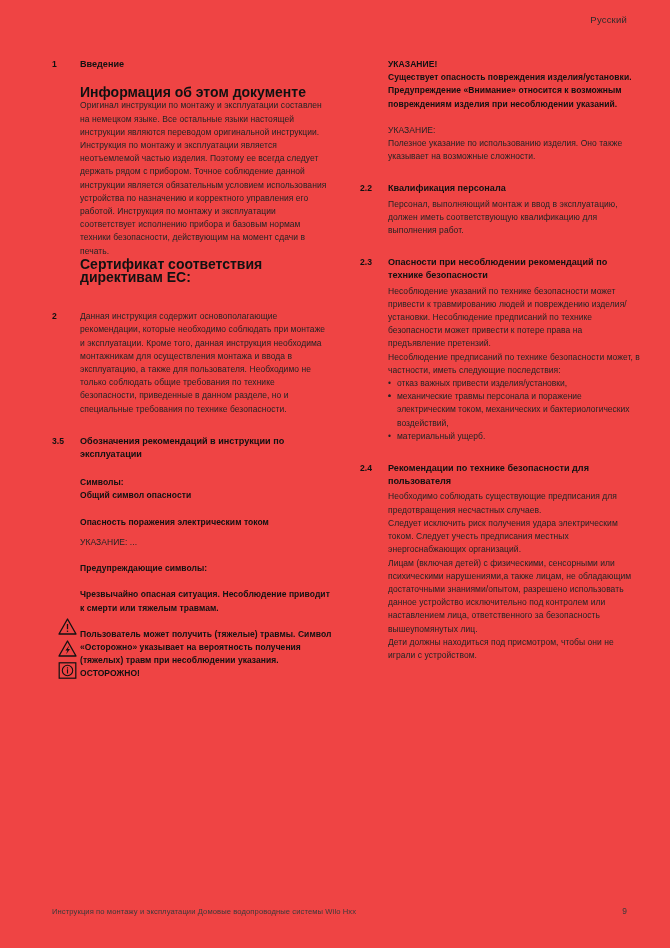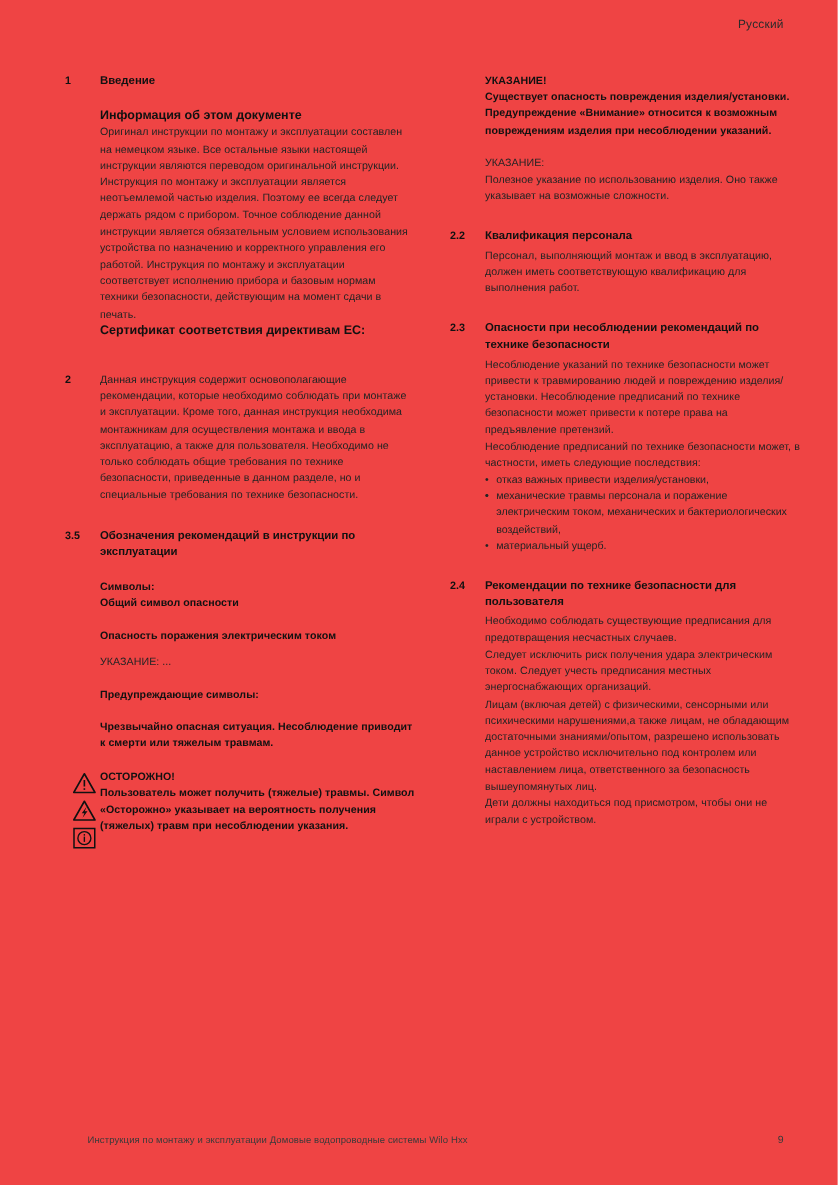--- a/index.html
+++ b/index.html
@@ -67,21 +67,21 @@
   }
 
   .h-title {
     font-size: 9.1px;
     font-weight: bold;
     line-height: 13.2px;
     margin: 0 0 2px 0;
     color: #111;
   }
   .h-sub {
-    font-size: 10px;
+    font-size: 14px;
     font-weight: bold;
     line-height: 13.2px;
     margin: 0;
     color: #111;
   }
   p.body {
     font-size: 8.5px;
     line-height: 13.2px;
     margin: 0;
     color: #242424;
@@ -138,21 +138,20 @@
     position: absolute;
     left: 52px;
     right: 43px;
     bottom: 32px;
     display: flex;
     justify-content: space-between;
     align-items: baseline;
     font-size: 7.6px;
     color: #3a3a3a;
     letter-spacing: 0.1px;
-    margin-left: 18px;
   }
   .footer .pageno {
     font-size: 8.4px;
     color: #3a3a3a;
   }
 </style>
 </head>
 <body>
 
 <div class="page">
@@ -220,22 +219,22 @@
           <p class="body bold">Общий символ опасности</p>
           <div class="gap-md"></div>
           <p class="body bold">Опасность поражения электрическим током</p>
           <div class="gap-sm"></div>
           <p class="body">УКАЗАНИЕ: ...</p>
           <div class="gap-md"></div>
           <p class="body bold">Предупреждающие символы:</p>
           <div class="gap-md"></div>
           <p class="body bold">Чрезвычайно опасная ситуация. Несоблюдение приводит к смерти или тяжелым травмам.</p>
           <div class="gap-md"></div>
+          <p class="body bold">Пользователь может получить (тяжелые) травмы. Символ «Осторожно» указывает на вероятность получения (тяжелых) травм при несоблюдении указания.</p>
           <p class="body bold">ОСТОРОЖНО!</p>
-          <p class="body bold">Пользователь может получить (тяжелые) травмы. Символ «Осторожно» указывает на вероятность получения (тяжелых) травм при несоблюдении указания.</p>
         </div>
       </div>
 
     </div>
 
     <div class="col">
 
       <div class="sec">
         <div class="sec-num"></div>
         <div class="sec-body">

